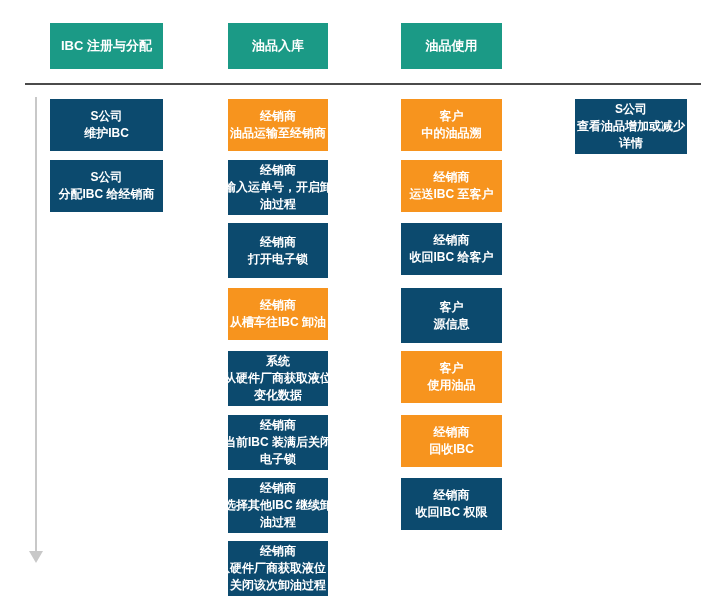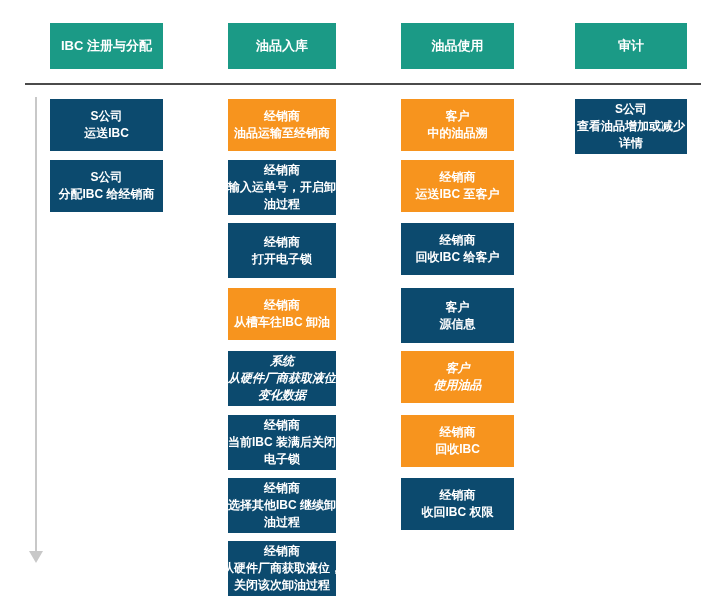--- a/index.html
+++ b/index.html
@@ -16,22 +16,22 @@
 
   
   .arrow-shaft{position:absolute;left:35px;top:97px;width:2px;height:455px;background:#c8c8c8;}
   .arrow-head{position:absolute;left:29px;top:551px;width:0;height:0;
     border-left:7px solid transparent;border-right:7px solid transparent;
     border-top:12px solid #c8c8c8;}
 
   
   .lane{position:absolute;top:0;bottom:0;}
   .lane1{left:50px;width:113px;}
-  .lane2{left:228px;width:108px;}
-  .lane3{left:401px;width:101px;padding-left:12px;}
+  .lane2{left:228px;width:100px;}
+  .lane3{left:401px;width:101px;}
   .lane4{left:575px;width:112px;}
 
   .lane-header{
     position:absolute;left:0;right:0;top:23px;height:46px;
     background:#1b9a86;color:#ffffff;
     display:flex;align-items:center;justify-content:center;
     font-size:13px;font-weight:bold;white-space:nowrap;
   }
 
   .box{
@@ -42,39 +42,39 @@
   }
   .box .ln{white-space:nowrap;}
   .blue{background:#0c4a6e;}
   .orange{background:#f7941e;}
   .h2{height:52px;}
   .h3{height:55px;}
   .r1{top:99px;}
   .r2{top:160px;}
   .r3{top:223px;}
   .r4{top:288px;}
-  .r5{top:351px;font-style:italic;}
+  .r5{top:351px;}
   .r6{top:415px;}
   .r7{top:478px;}
   .r8{top:541px;}
 </style>
 </head>
 <body>
 
 <div class="stage">
 
   <div class="divider"></div>
   <div class="arrow-shaft"></div>
   <div class="arrow-head"></div>
 
   <div class="lane lane1">
     <div class="lane-header">IBC 注册与分配</div>
     <div class="box blue r1 h2">
       <div class="ln">S公司</div>
-      <div class="ln">运送IBC</div>
+      <div class="ln">维护IBC</div>
     </div>
     <div class="box blue r2 h2">
       <div class="ln">S公司</div>
       <div class="ln">分配IBC 给经销商</div>
     </div>
   </div>
 
   <div class="lane lane2">
     <div class="lane-header">油品入库</div>
     <div class="box orange r1 h2">
@@ -121,42 +121,41 @@
     <div class="box orange r1 h2">
       <div class="ln">客户</div>
       <div class="ln">中的油品溯</div>
     </div>
     <div class="box orange r2 h2">
       <div class="ln">经销商</div>
       <div class="ln">运送IBC 至客户</div>
     </div>
     <div class="box blue r3 h2">
       <div class="ln">经销商</div>
-      <div class="ln">回收IBC 给客户</div>
+      <div class="ln">收回IBC 给客户</div>
     </div>
     <div class="box blue r4 h3">
       <div class="ln">客户</div>
       <div class="ln">源信息</div>
     </div>
     <div class="box orange r5 h2">
       <div class="ln">客户</div>
       <div class="ln">使用油品</div>
     </div>
     <div class="box orange r6 h2">
       <div class="ln">经销商</div>
       <div class="ln">回收IBC</div>
     </div>
     <div class="box blue r7 h2">
       <div class="ln">经销商</div>
       <div class="ln">收回IBC 权限</div>
     </div>
   </div>
 
   <div class="lane lane4">
-    <div class="lane-header">审计</div>
     <div class="box blue r1 h3">
       <div class="ln">S公司</div>
       <div class="ln">查看油品增加或减少</div>
       <div class="ln">详情</div>
     </div>
   </div>
 
 </div>
 
 </body></html>

